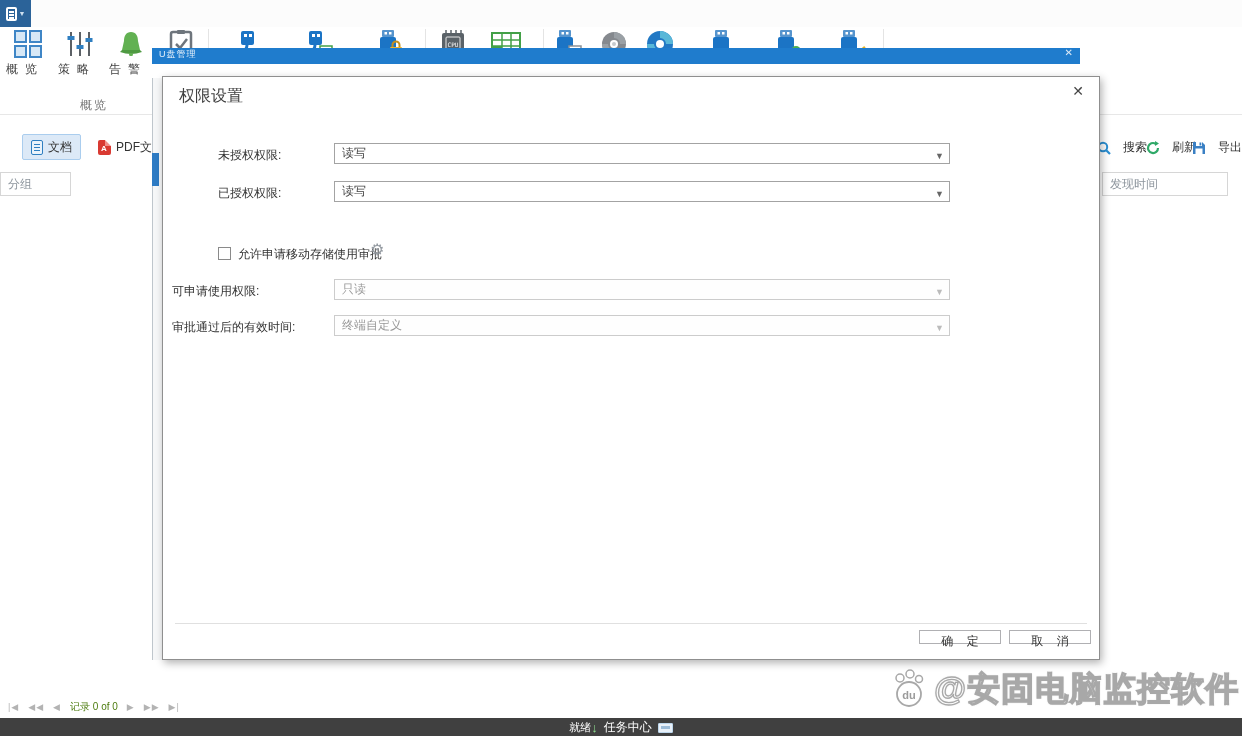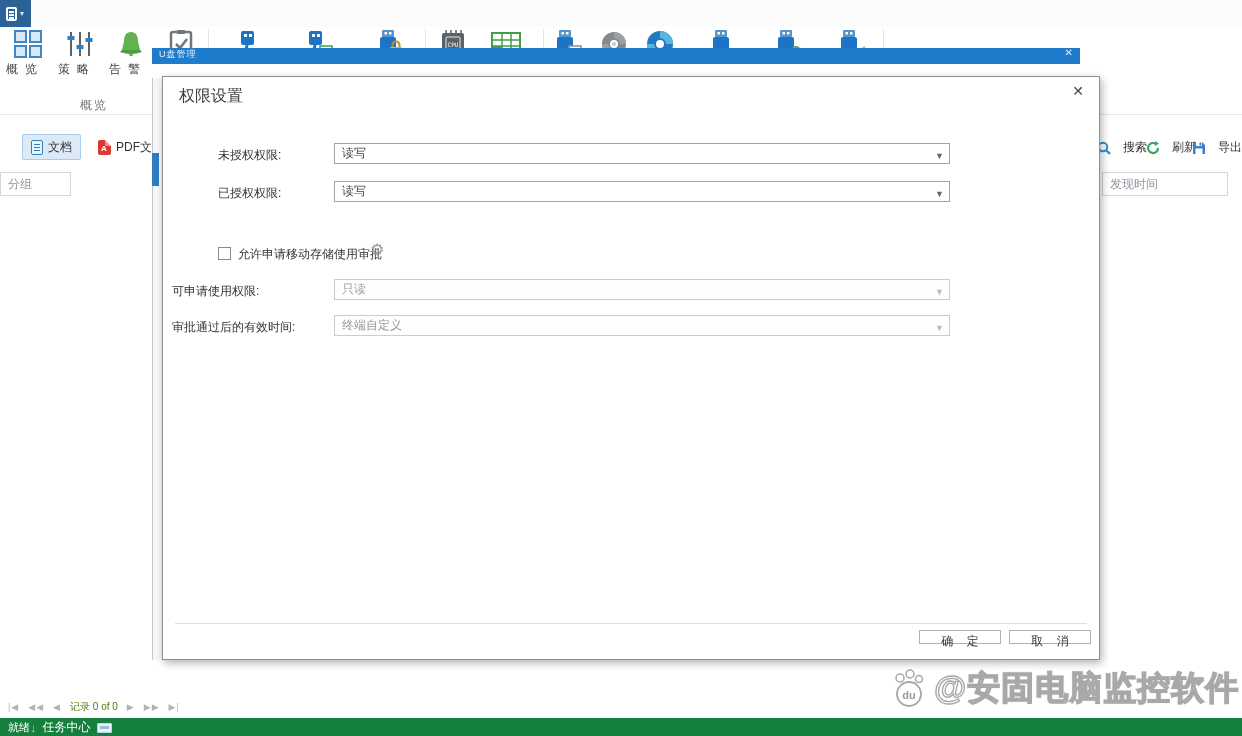--- a/index.html
+++ b/index.html
@@ -33,21 +33,21 @@
 .pdf-glyph{width:13px;height:15px;background:#d93a32;border-radius:2px;position:relative}
 .pdf-glyph:before{content:"";position:absolute;right:0;top:0;border:3px solid #fff;border-left-color:#f0908b;border-bottom-color:#f0908b}
 .pdf-glyph:after{content:"A";position:absolute;left:3px;top:4px;font-size:8px;color:#fff;font-weight:bold}
 .rtool{position:absolute;top:139px;display:flex;align-items:center;gap:12px;font-size:12px;color:#333;cursor:pointer;z-index:1}
 .th-cell{position:absolute;top:172px;height:24px;border:1px solid #d6d6d6;background:#fff;font-size:12px;color:#8d959d;line-height:22px;padding-left:7px;cursor:pointer;z-index:1}
 
 
 .pager{position:absolute;left:8px;top:698px;height:18px;display:flex;align-items:center;gap:9px;z-index:2}
 .pg{font-size:9px;color:#b3b3b3;cursor:pointer;letter-spacing:1px}
 .pg-text{font-size:10px;color:#4d7c0f}
-.statusbar{position:absolute;left:0;top:718px;width:100%;height:18px;background:#15803d;color:#fff;display:flex;align-items:center;justify-content:flex-start;padding:0 8px;z-index:2}
+.statusbar{position:absolute;left:0;top:718px;width:100%;height:18px;background:#404040;color:#fff;display:flex;align-items:center;justify-content:center;padding:0 8px;z-index:2}
 .status-left{font-size:11px}
 .status-right{display:flex;align-items:center;gap:6px;font-size:12px}
 .dl-arrow{color:#8fe08f;font-size:13px;font-weight:bold}
 .mon-icon{width:15px;height:10px;background:#e9f1f9;border-radius:1px;border:1px solid #bcd6ec;position:relative;top:1px}
 .mon-icon:before{content:"";position:absolute;left:2px;top:2px;right:2px;height:3px;background:#9cbcd8}
 
 
 .popup-titlebar{position:absolute;left:152px;top:48px;width:928px;height:16px;background:#1f7ccd;z-index:3;display:flex;align-items:flex-start;justify-content:space-between;padding:0 7px}
 .popup-title{font-size:9px;color:#e8f2fb;letter-spacing:1px}
 .popup-close{font-size:10px;color:#dceaf7;cursor:pointer;line-height:1}
@@ -63,21 +63,21 @@
 .dd .dd-arrow{position:absolute;right:5px;top:3px;font-size:9px;color:#666}
 .dd.disabled{border-color:#cccccc;color:#999;background:#fefefe;cursor:default}
 .dd.disabled .dd-arrow{color:#bbb}
 .chk{position:absolute;left:55px;top:170px;width:13px;height:13px;border:1px solid #8a8a8a;background:#fff;cursor:pointer}
 .chk-label{position:absolute;left:75px;top:169px;font-size:12px;color:#333;cursor:pointer}
 .gear{position:absolute;left:207px;top:163px;font-size:16px;color:#969ca3;cursor:pointer}
 .dlg-divider{position:absolute;left:12px;right:12px;top:546px;border-top:1px solid #e0e0e0}
 .dlg-btn{position:absolute;top:553px;width:82px;height:14px;background:#fff;border:1px solid #b0b0b3;font-size:12px;color:#333;letter-spacing:5px;text-align:center;line-height:21px;padding-left:5px;cursor:pointer}
 
 
-.watermark{position:absolute;left:886px;top:666px;display:flex;align-items:flex-start;gap:2px;z-index:6;pointer-events:none}
+.watermark{position:absolute;left:886px;top:666px;display:flex;align-items:center;gap:2px;z-index:6;pointer-events:none}
 .wm-text{font-size:33px;font-weight:bold;letter-spacing:1px;color:rgba(255,255,255,.92);-webkit-text-stroke:1.3px #a8a8a8;text-shadow:0 0 2px rgba(150,150,150,.45)}
 </style>
 </head>
 <body>
 
 <div class="screen">
 
   <div class="menubar">
     <div class="app-btn">
       <span class="app-doc"></span>

